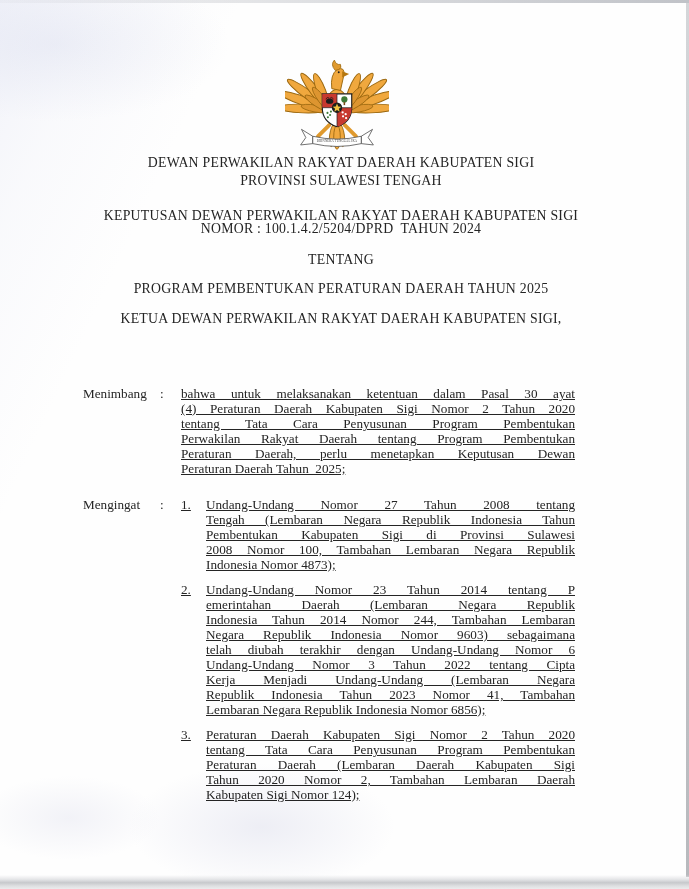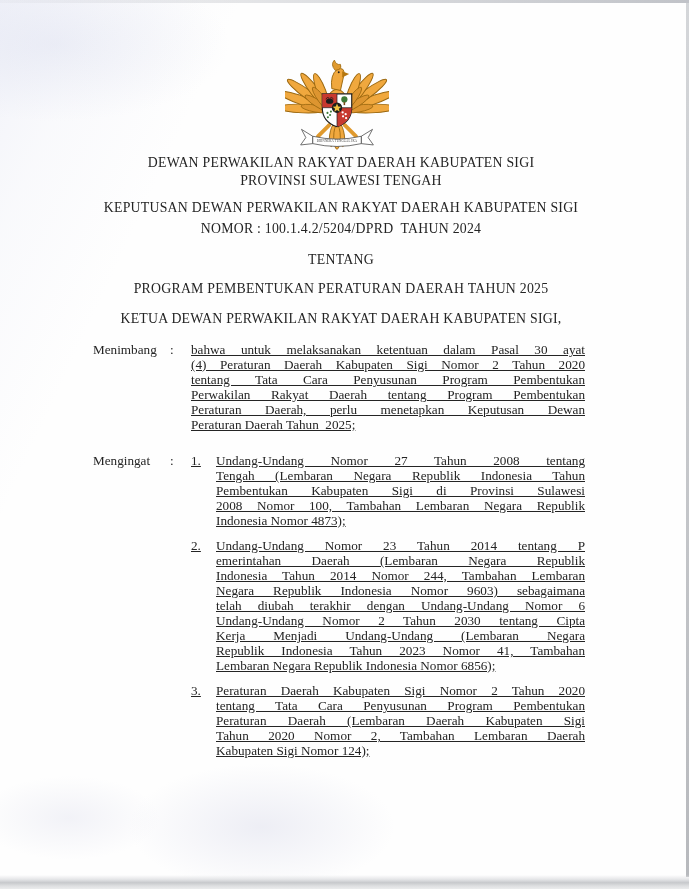--- a/index.html
+++ b/index.html
@@ -33,29 +33,29 @@
 
   .emblem { position:absolute; left:285px; top:54px; width:104px; height:97px; }
   .emblem svg { width:100%; height:100%; display:block; }
 
   .centered {
     position:absolute; left:0; width:682px; text-align:center;
     font-size:13.8px; letter-spacing:0.25px; white-space:pre-wrap; line-height:16px;
   }
   #hdr1 { top:155px; }
   #hdr2 { top:173px; }
-  #ttl1 { top:200px; }
+  #ttl1 { top:208px; }
   #ttl2 { top:221px; }
   #tentang   { top:252px; }
   #subject   { top:281px; }
   #addressee { top:311px; }
 
   .clause {
-    position:absolute; left:93px; width:492px; display:flex;
-    font-size:13.2px; line-height:15px;
+    position:absolute; left:83px; width:492px; display:flex;
+    font-size:13.2px; line-height:15px;margin-top:44px;
   }
   #menimbang { top:342px; }
   #mengingat { top:453px; }
   .clabel { width:77px; flex:none; }
   .ccolon { width:21px; flex:none; }
   .cbody  { flex:1; min-width:0;text-decoration:underline; }
 
   .item { display:flex; margin-bottom:10px; }
   .item:last-child { margin-bottom:0; }
   .inum   { width:25px; flex:none; }
@@ -200,21 +200,21 @@
           </div>
       </div>
       <div class="item">
         <div class="inum">2.</div>
         <div class="ilines">
             <div class="jl">Undang-Undang Nomor 23 Tahun 2014 tentang P</div>
             <div class="jl">emerintahan Daerah (Lembaran Negara Republik</div>
             <div class="jl">Indonesia Tahun 2014 Nomor 244, Tambahan Lembaran</div>
             <div class="jl">Negara Republik Indonesia Nomor 9603) sebagaimana</div>
             <div class="jl">telah diubah terakhir dengan Undang-Undang Nomor 6</div>
-            <div class="jl">Undang-Undang Nomor 2 Tahun 2030 tentang Cipta</div>
+            <div class="jl">Undang-Undang Nomor 3 Tahun 2022 tentang Cipta</div>
             <div class="jl">Kerja Menjadi Undang-Undang (Lembaran Negara</div>
             <div class="jl">Republik Indonesia Tahun 2023 Nomor 41, Tambahan</div>
             <div class="jl jl-last">Lembaran Negara Republik Indonesia Nomor 6856);</div>
           </div>
       </div>
       <div class="item">
         <div class="inum">3.</div>
         <div class="ilines">
             <div class="jl">Peraturan Daerah Kabupaten Sigi Nomor 2 Tahun 2020</div>
             <div class="jl">tentang Tata Cara Penyusunan Program Pembentukan</div>

